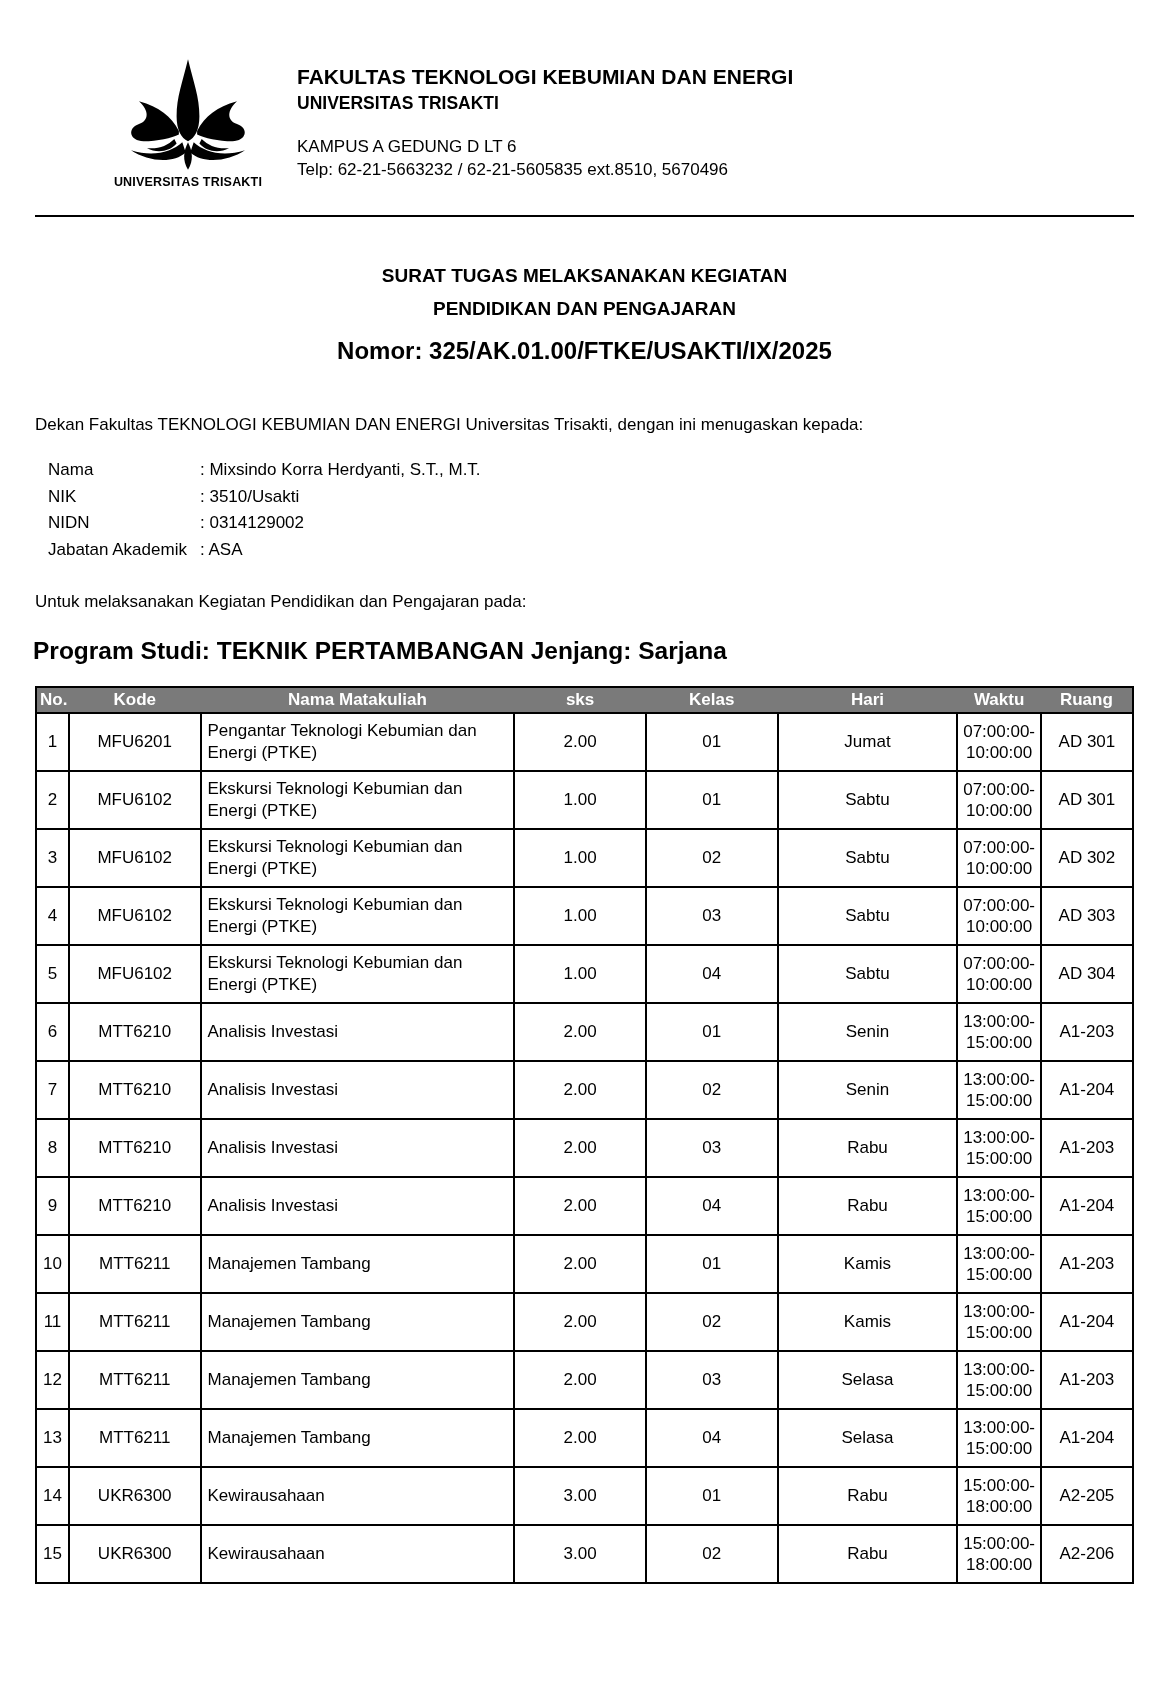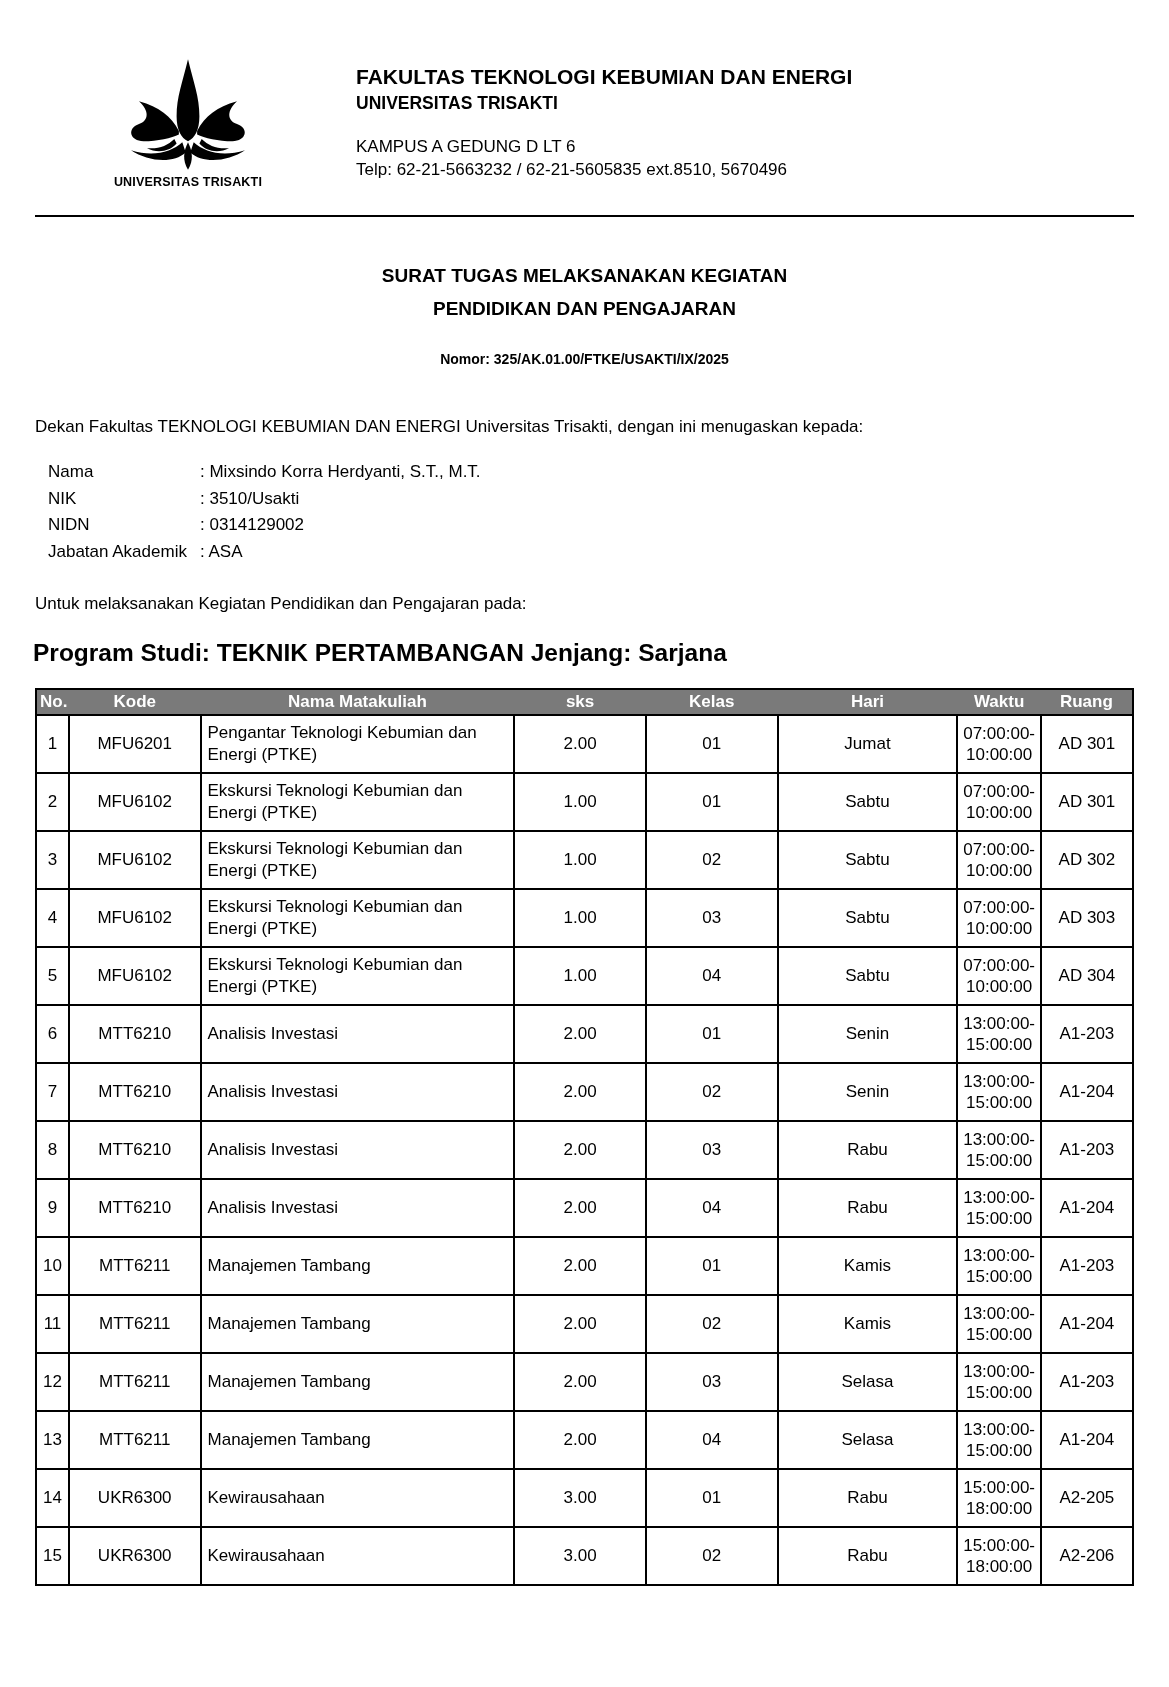--- a/index.html
+++ b/index.html
@@ -14,31 +14,31 @@
   .page{
     width:1169px;height:1687px;position:relative;
     background:var(--page-bg);color:var(--text);
     font-family:"Liberation Sans",sans-serif;overflow:hidden;
   }
   
   .letterhead{display:flex;align-items:flex-start;padding:58px 35px 0 112px;}
   .logo-block{width:152px;text-align:center;flex:0 0 auto;}
   .logo-svg{width:138px;height:114px;display:block;margin:0 auto;}
   .logo-caption{font-size:12.5px;font-weight:bold;margin-top:3px;white-space:nowrap;letter-spacing:0.2px;}
-  .lh-text{margin-left:92px;padding-top:6px;}
+  .lh-text{margin-left:33px;padding-top:6px;}
   .lh-faculty{font-size:21px;font-weight:bold;line-height:26px;}
   .lh-university{font-size:17.5px;font-weight:bold;line-height:23px;margin-top:2px;}
   .lh-address{font-size:17px;line-height:23px;margin-top:20px;}
   .lh-phone{font-size:17px;line-height:23px;}
   .lh-email{font-size:17px;line-height:23px;}
   .rule{border:0;border-top:2.5px solid var(--border);margin:26px 35px 0 35px;}
   
   .title-block{text-align:center;margin-top:42px;}
   .doc-title{font-size:19px;font-weight:bold;line-height:33px;}
-  .doc-number{font-size:14px;font-weight:bold;margin-top:26px;}
+  .doc-number{font-size:24px;font-weight:bold;margin-top:12px;}
   
   .intro{margin:50px 35px 0 35px;font-size:17px;}
   .recipient{margin:22px 35px 0 48px;font-size:17px;}
   .recipient-row{display:flex;line-height:26.5px;}
   .recipient-label{width:152px;flex:0 0 auto;}
   .recipient-value{flex:1;}
   .assignment{margin:29px 35px 0 35px;font-size:17px;}
   .program-title{margin:25px 35px 0 33px;font-size:24.5px;font-weight:bold;}
   
   .course-table{

